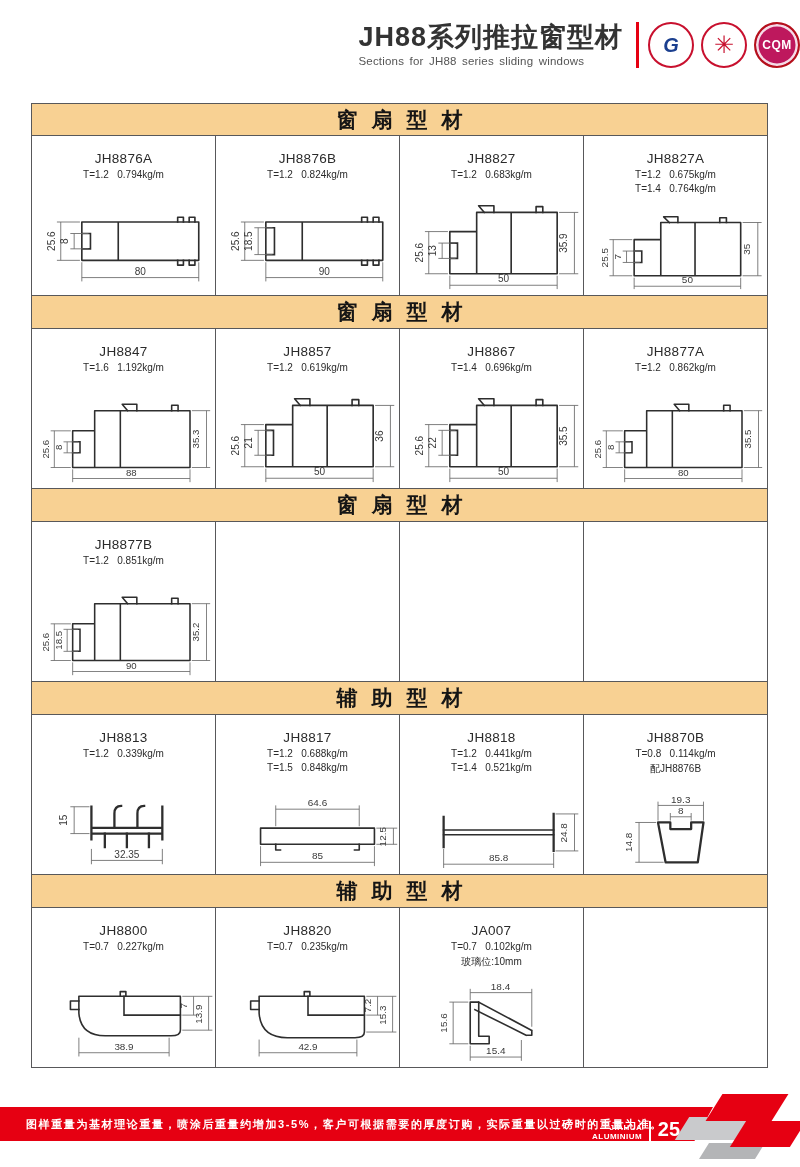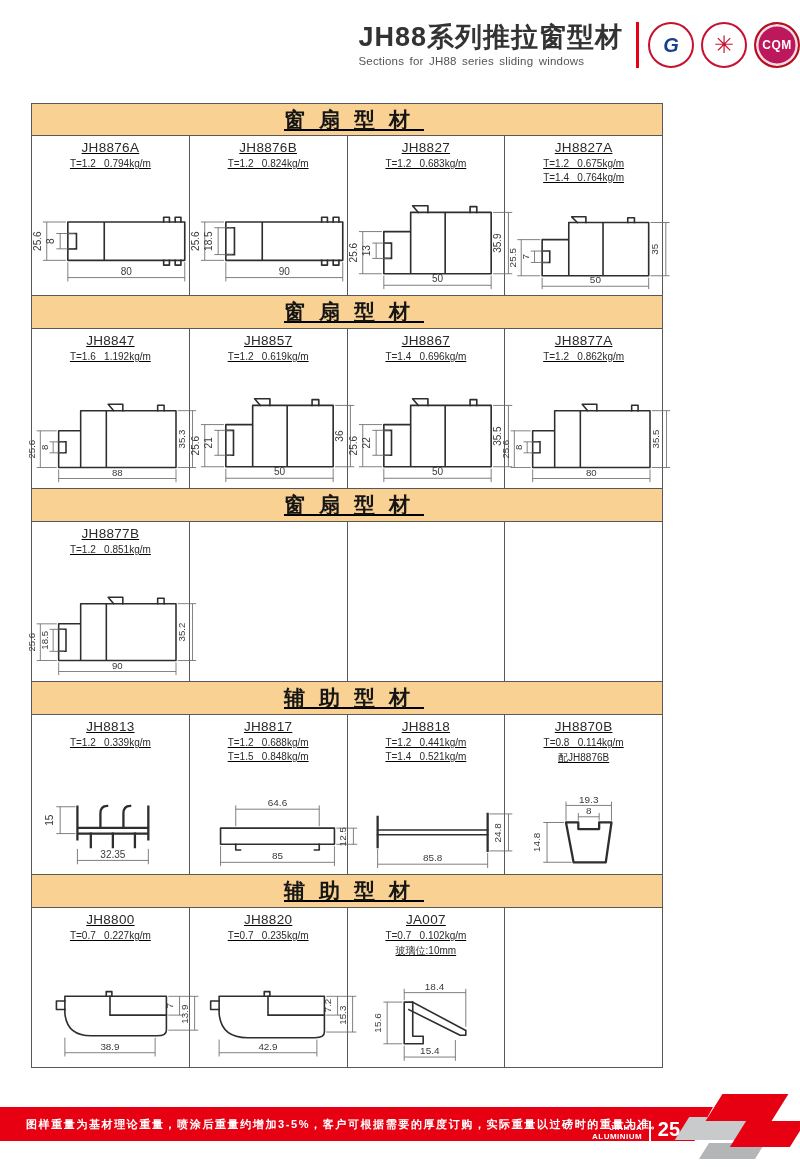--- a/index.html
+++ b/index.html
@@ -13,28 +13,28 @@
   .title-en{font-size:11.5px;color:#555;margin-top:2px;letter-spacing:0.2px;word-spacing:2px;}
   .hdr-divider{width:3px;height:46px;background:#E60012;}
   .logos{display:flex;gap:7px;align-items:center;}
   .logo{width:46px;height:46px;border-radius:50%;display:flex;align-items:center;
         justify-content:center;box-sizing:border-box;}
   .logo-1{border:2.5px solid #C8102E;color:#1B3F8F;font-weight:bold;font-style:italic;font-size:20px;}
   .logo-2{border:2.5px solid #C8102E;color:#C8102E;font-size:24px;}
   .logo-3{background:#be185d;border:2px solid #B5101B;color:#fff;font-weight:bold;font-size:12px;
           letter-spacing:0.5px;box-shadow:inset 0 0 0 2.5px rgba(255,255,255,0.85);}
   
-  .catalog{position:absolute;top:103px;left:31px;width:632px;text-decoration:underline;}
+  .catalog{position:absolute;top:103px;left:31px;width:737px;}
   .sec-hdr{height:33px;background:#F8D193;border:1px solid #58585A;display:flex;align-items:center;
            justify-content:center;font-size:21px;font-weight:bold;color:#151515;
            letter-spacing:14px;text-indent:14px;box-sizing:border-box;}
   .sec:not(:first-child) .sec-hdr{border-top:none;}
   .sec-row{display:flex;border:1px solid #58585A;border-top:none;}
   .cell{flex:1;height:159px;border-right:1px solid #58585A;display:flex;flex-direction:column;
-        align-items:center;padding-top:4px;box-sizing:border-box;min-width:0;}
+        align-items:center;padding-top:15px;box-sizing:border-box;min-width:0;}
   .cell:last-child{border-right:none;}
   .model{font-size:13.5px;color:#2a2a2a;letter-spacing:0.3px;}
   .spec{font-size:10px;color:#2a2a2a;margin-top:3px;white-space:pre;}
   .draw{margin-top:auto;margin-bottom:4px;flex-shrink:0;}
   .prof path{fill:none;stroke:#2e2e2e;stroke-width:1.7;stroke-linejoin:round;stroke-linecap:square;}
   .prof2 path{fill:none;stroke:#2e2e2e;stroke-width:2.4;stroke-linejoin:round;stroke-linecap:square;}
   .dim path{fill:none;stroke:#6a6a6a;stroke-width:0.9;}
   .dt{font-size:10.5px;fill:#3a3a3a;font-family:"Liberation Sans",sans-serif;}
   
   .band{position:absolute;left:0;top:1107px;width:713px;height:34px;background:#E60012;

